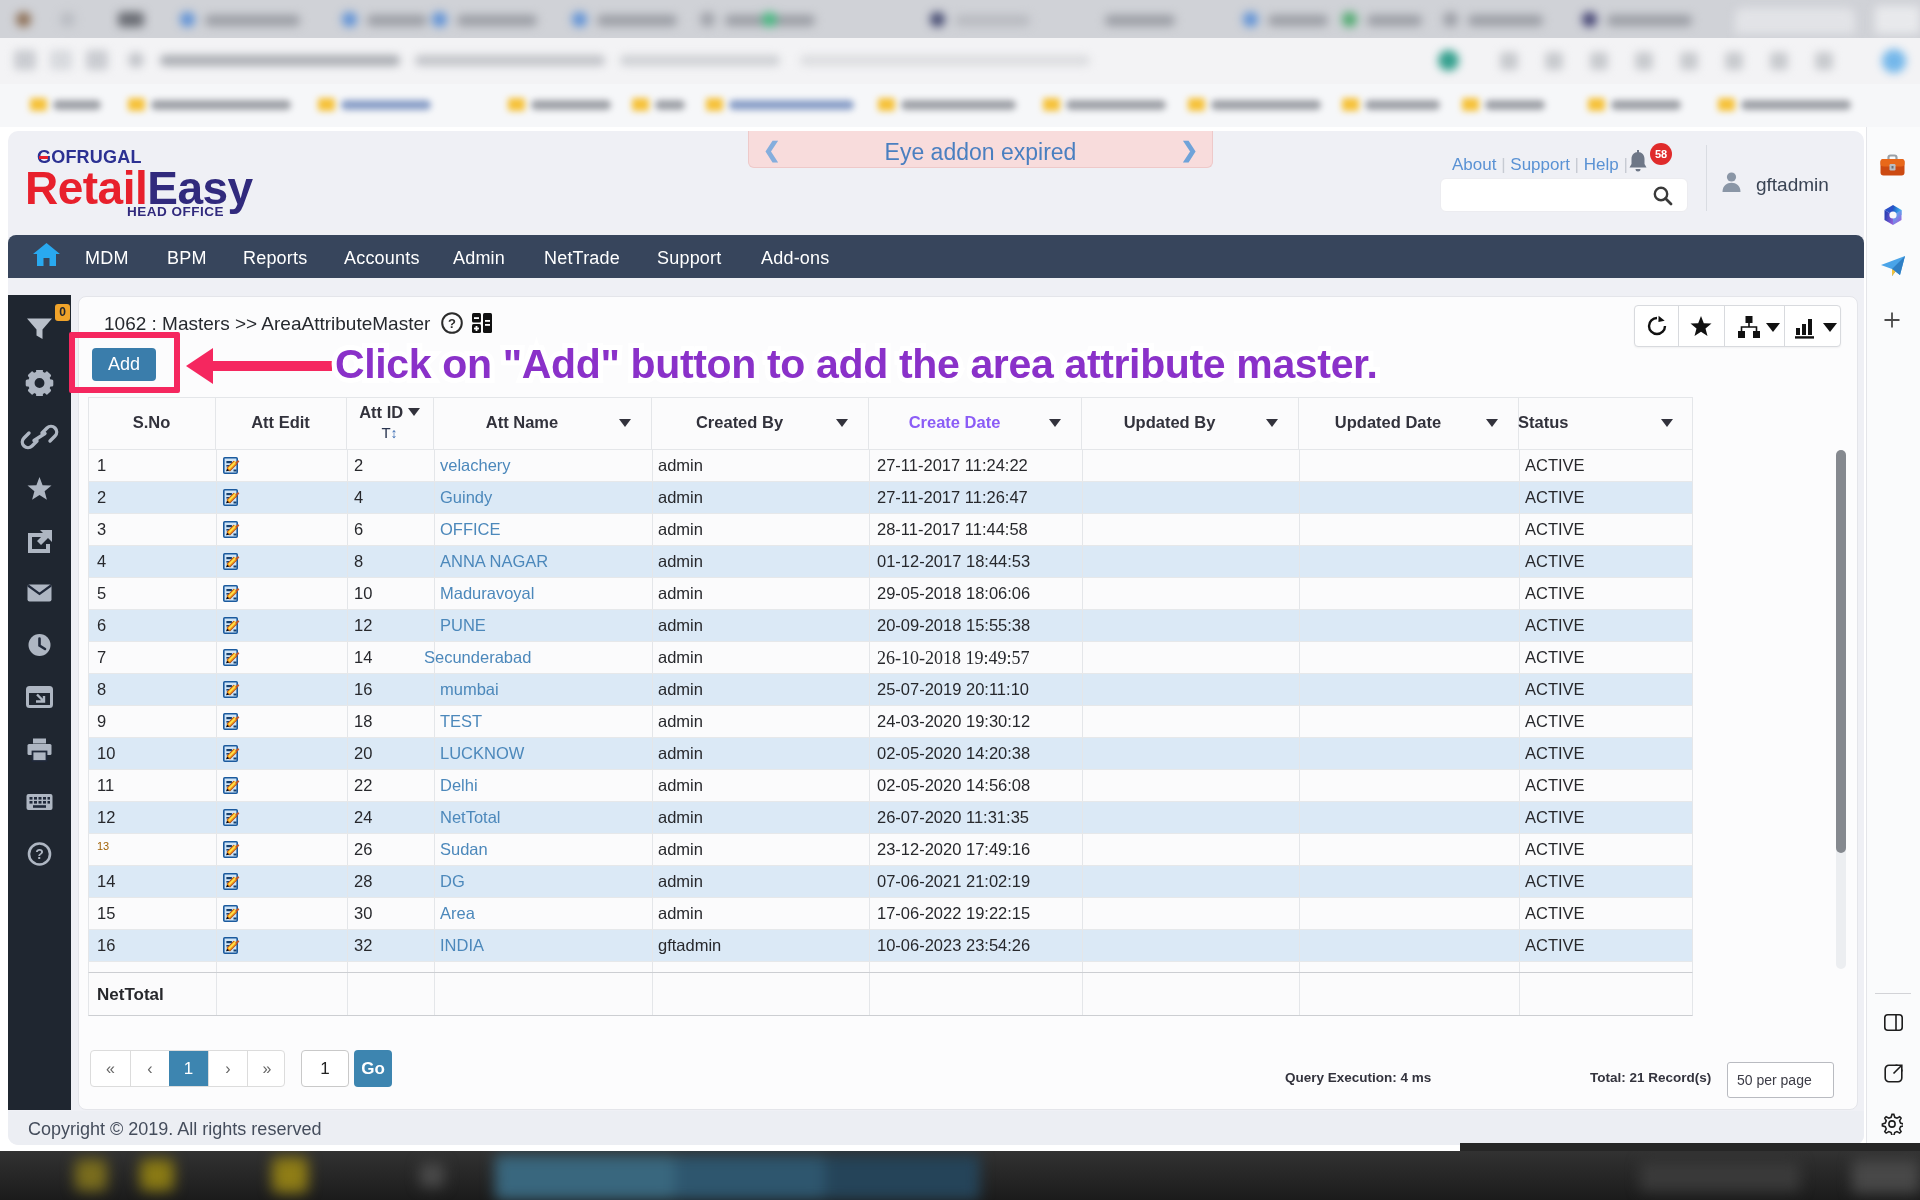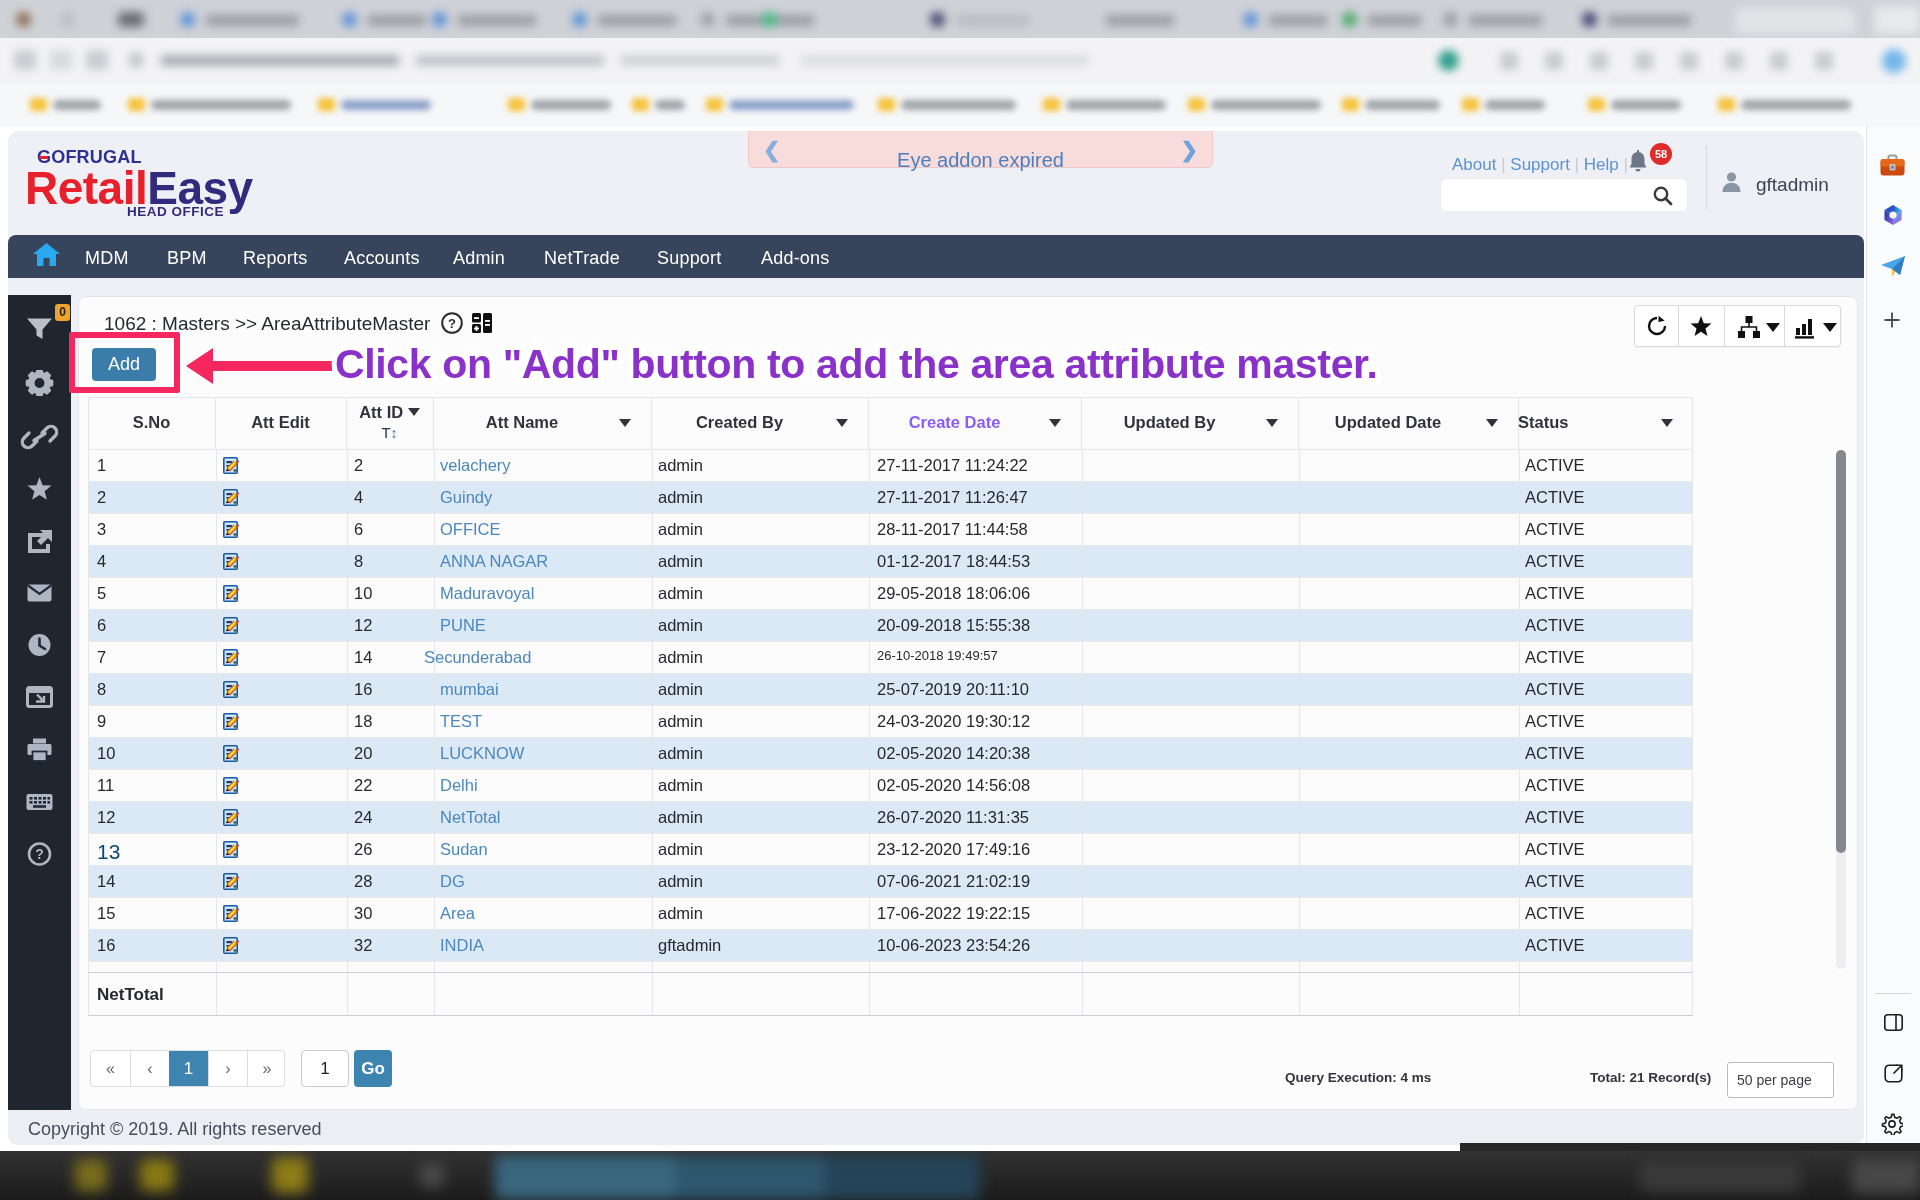--- a/index.html
+++ b/index.html
@@ -108,21 +108,21 @@
 
 <div class="abs" style="left:1866px;top:127px;width:54px;height:1024px;background:#fafbfc;border-left:1px solid #e4e5e9;"></div>
 
 <div class="abs" style="left:37px;top:147px;width:260px;height:20px;font-size:18px;font-weight:bold;letter-spacing:0.2px;color:#2c3192;">GOFRUGAL</div>
 <div class="abs" style="left:39px;top:155.5px;width:9px;height:3.5px;background:#e8202c;"></div>
 <div class="abs" style="left:25px;top:161px;width:480px;height:52px;font-size:46px;font-weight:bold;letter-spacing:-0.5px;"><span style="color:#e8202c;">Retail</span><span style="color:#312a7d;">Easy</span></div>
 <div class="abs" style="left:127px;top:204px;width:200px;height:16px;font-size:13.5px;font-weight:bold;letter-spacing:0.5px;color:#312a7d;">HEAD OFFICE</div>
 
 <div class="abs" style="left:748px;top:131px;width:465px;height:37px;background:#f8dcdc;border:1px solid #eec9c9;border-top:none;border-radius:0 0 6px 6px;box-sizing:border-box;">
   <div class="abs" style="left:14px;top:7px;font-size:21px;font-weight:bold;color:#85aedd;">❮</div>
-  <div class="abs" style="left:0;top:8px;width:100%;text-align:center;font-size:20px;color:#4a7fc0;margin-top:10px;">Eye addon expired</div>
+  <div class="abs" style="left:0;top:8px;width:100%;text-align:center;font-size:23px;color:#4a7fc0;">Eye addon expired</div>
   <div class="abs" style="right:14px;top:7px;font-size:21px;font-weight:bold;color:#6fa3d9;">❯</div>
 </div>
 
 <div class="abs" style="left:1452px;top:155px;width:260px;height:20px;font-size:17px;">
   <span class="hlink">About</span><span style="color:#c7cbd3;"> | </span><span class="hlink">Support</span><span style="color:#c7cbd3;"> | </span><span class="hlink">Help</span><span style="color:#c7cbd3;"> |</span>
 </div>
 
 <svg class="abs" style="left:1627px;top:150px;" width="22" height="24" viewBox="0 0 22 24">
   <path d="M11 2 C7 2 4.5 5 4.5 9 L4.5 14 L2.5 17.5 L19.5 17.5 L17.5 14 L17.5 9 C17.5 5 15 2 11 2 Z" fill="#6e7787"></path>
   <path d="M8.5 19 a2.5 2.5 0 0 0 5 0 Z" fill="#6e7787"></path>
@@ -508,21 +508,21 @@
           <g>
             <path d="M5.2 12.8 L12.4 5.6" stroke="#b84a0a" stroke-width="5" stroke-linecap="butt"></path>
             <path d="M5.4 12.4 L12.6 5.2" stroke="#f6a321" stroke-width="3.4"></path>
             <path d="M5.8 11.6 L12.8 4.6" stroke="#ffe04a" stroke-width="1.6"></path>
             <path d="M12.2 5.8 L15 3 L16.4 4.4 L13.6 7.2 Z" fill="#c2572b"></path>
           </g>
         </svg></div>
 <div style="position:absolute;left:265px;top:6px;font-size:16.5px;color:#27282c;">14</div>
 <div style="position:absolute;left:335px;top:6px;font-size:16.5px;color:#4c88bb;">Secunderabad</div>
 <div style="position:absolute;left:569px;top:6px;font-size:16.5px;color:#27282c;">admin</div>
-<div style="position:absolute;left:788px;top:6px;font-size:13px;color:#27282c;">26-10-2018 19:49:57</div>
+<div style="position:absolute;left:788px;top:6px;font-size:18px;color:#27282c;font-family:Liberation Serif, serif;">26-10-2018 19:49:57</div>
 <div style="position:absolute;left:1436px;top:6px;font-size:16.5px;color:#27282c;">ACTIVE</div>
 </div>
 <div style="position:absolute;left:0;top:277px;width:1605px;height:32px;background:#dbe9f6;border-left:1px solid #e4e6e9;border-right:1px solid #e4e6e9;border-bottom:1px solid #e6e8ea;box-sizing:border-box;">
 <div style="position:absolute;left:127px;top:0;width:1px;height:31px;background:#e4e6e9;"></div>
 <div style="position:absolute;left:258px;top:0;width:1px;height:31px;background:#e4e6e9;"></div>
 <div style="position:absolute;left:345px;top:0;width:1px;height:31px;background:#e4e6e9;"></div>
 <div style="position:absolute;left:563px;top:0;width:1px;height:31px;background:#e4e6e9;"></div>
 <div style="position:absolute;left:780px;top:0;width:1px;height:31px;background:#e4e6e9;"></div>
 <div style="position:absolute;left:993px;top:0;width:1px;height:31px;background:#e4e6e9;"></div>
 <div style="position:absolute;left:1210px;top:0;width:1px;height:31px;background:#e4e6e9;"></div>
@@ -665,21 +665,21 @@
 </div>
 <div style="position:absolute;left:0;top:437px;width:1605px;height:32px;background:#fbfbfc;border-left:1px solid #e4e6e9;border-right:1px solid #e4e6e9;border-bottom:1px solid #e6e8ea;box-sizing:border-box;">
 <div style="position:absolute;left:127px;top:0;width:1px;height:31px;background:#e4e6e9;"></div>
 <div style="position:absolute;left:258px;top:0;width:1px;height:31px;background:#e4e6e9;"></div>
 <div style="position:absolute;left:345px;top:0;width:1px;height:31px;background:#e4e6e9;"></div>
 <div style="position:absolute;left:563px;top:0;width:1px;height:31px;background:#e4e6e9;"></div>
 <div style="position:absolute;left:780px;top:0;width:1px;height:31px;background:#e4e6e9;"></div>
 <div style="position:absolute;left:993px;top:0;width:1px;height:31px;background:#e4e6e9;"></div>
 <div style="position:absolute;left:1210px;top:0;width:1px;height:31px;background:#e4e6e9;"></div>
 <div style="position:absolute;left:1430px;top:0;width:1px;height:31px;background:#e4e6e9;"></div>
-<div style="position:absolute;left:8px;top:6px;font-size:21px;color:#0c4a6e;">13</div>
+<div style="position:absolute;left:8px;top:6px;font-size:11px;color:#a16207;">13</div>
 <div style="position:absolute;left:134px;top:7px;"><svg width="17" height="17" viewBox="0 0 17 17">
           <rect x="0.8" y="0.8" width="13.4" height="15.4" rx="1" fill="#cfe4f7" stroke="#1b5a9e" stroke-width="1.6"></rect>
           <rect x="3.4" y="4" width="5.5" height="2.2" fill="#17406e"></rect>
           <rect x="3.4" y="8" width="3" height="1.6" fill="#17406e"></rect>
           <rect x="10.5" y="12.5" width="3" height="2" fill="#17406e"></rect>
           <path d="M3 14.2 L4.6 10.6 L7.4 13.4 Z" fill="#0a0a0a"></path>
           <g>
             <path d="M5.2 12.8 L12.4 5.6" stroke="#b84a0a" stroke-width="5" stroke-linecap="butt"></path>
             <path d="M5.4 12.4 L12.6 5.2" stroke="#f6a321" stroke-width="3.4"></path>
             <path d="M5.8 11.6 L12.8 4.6" stroke="#ffe04a" stroke-width="1.6"></path>

